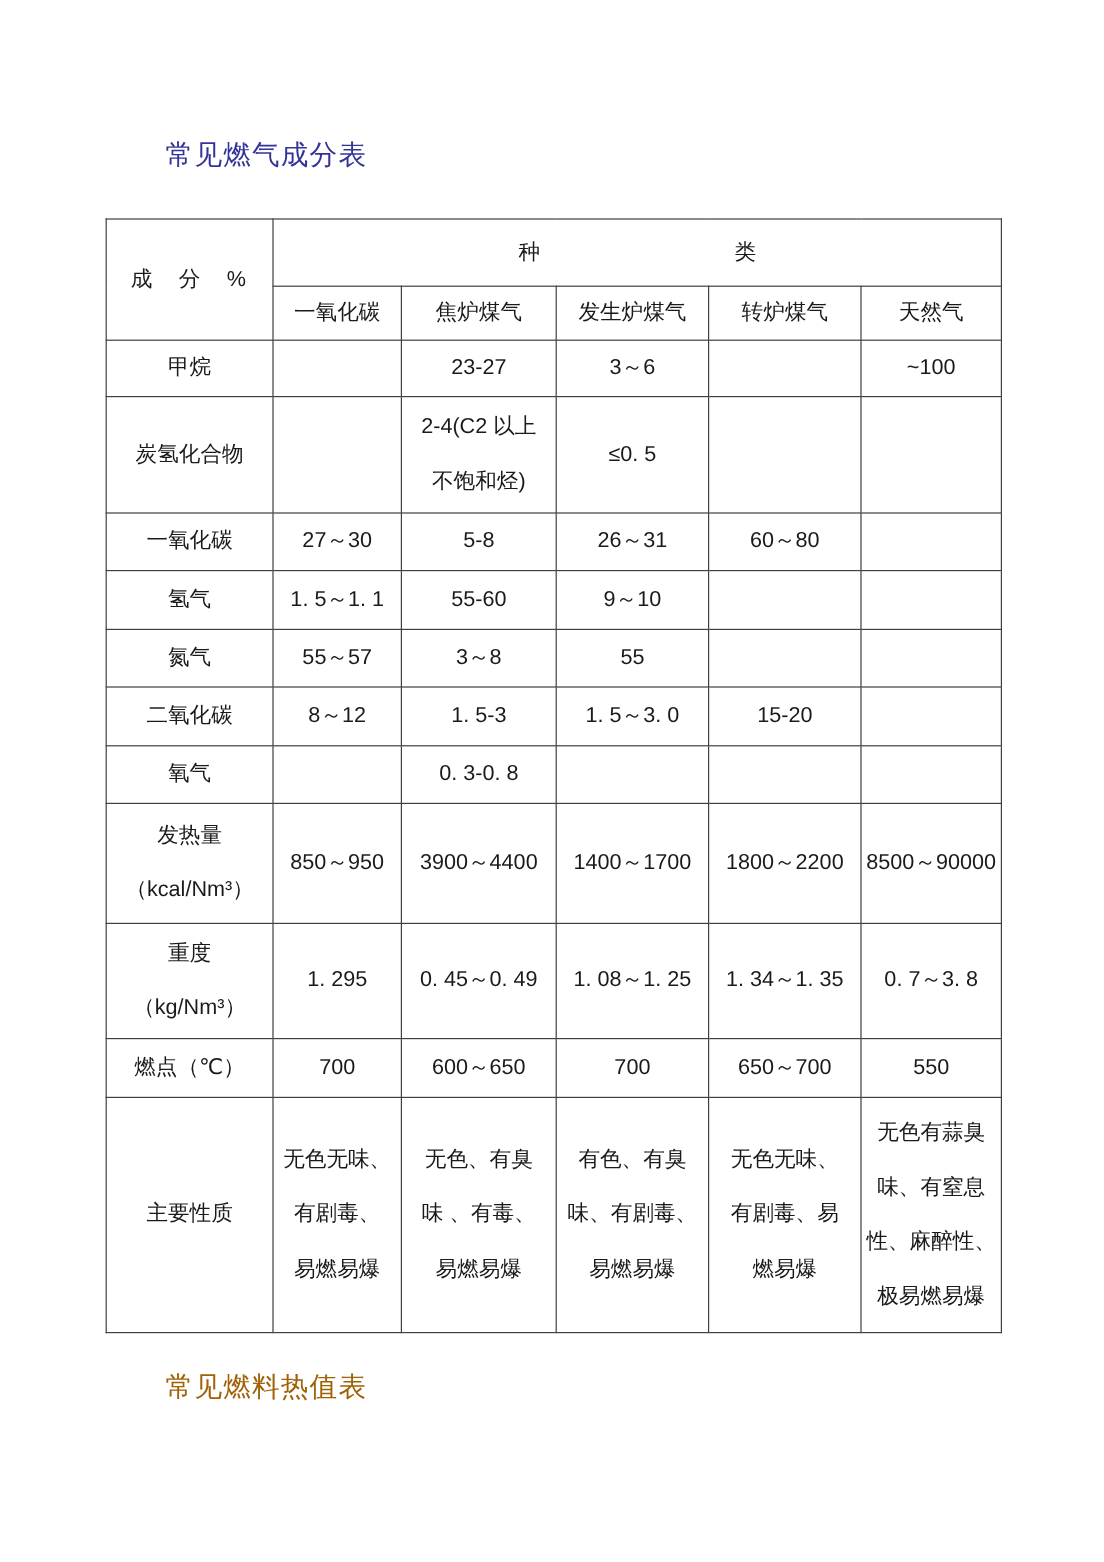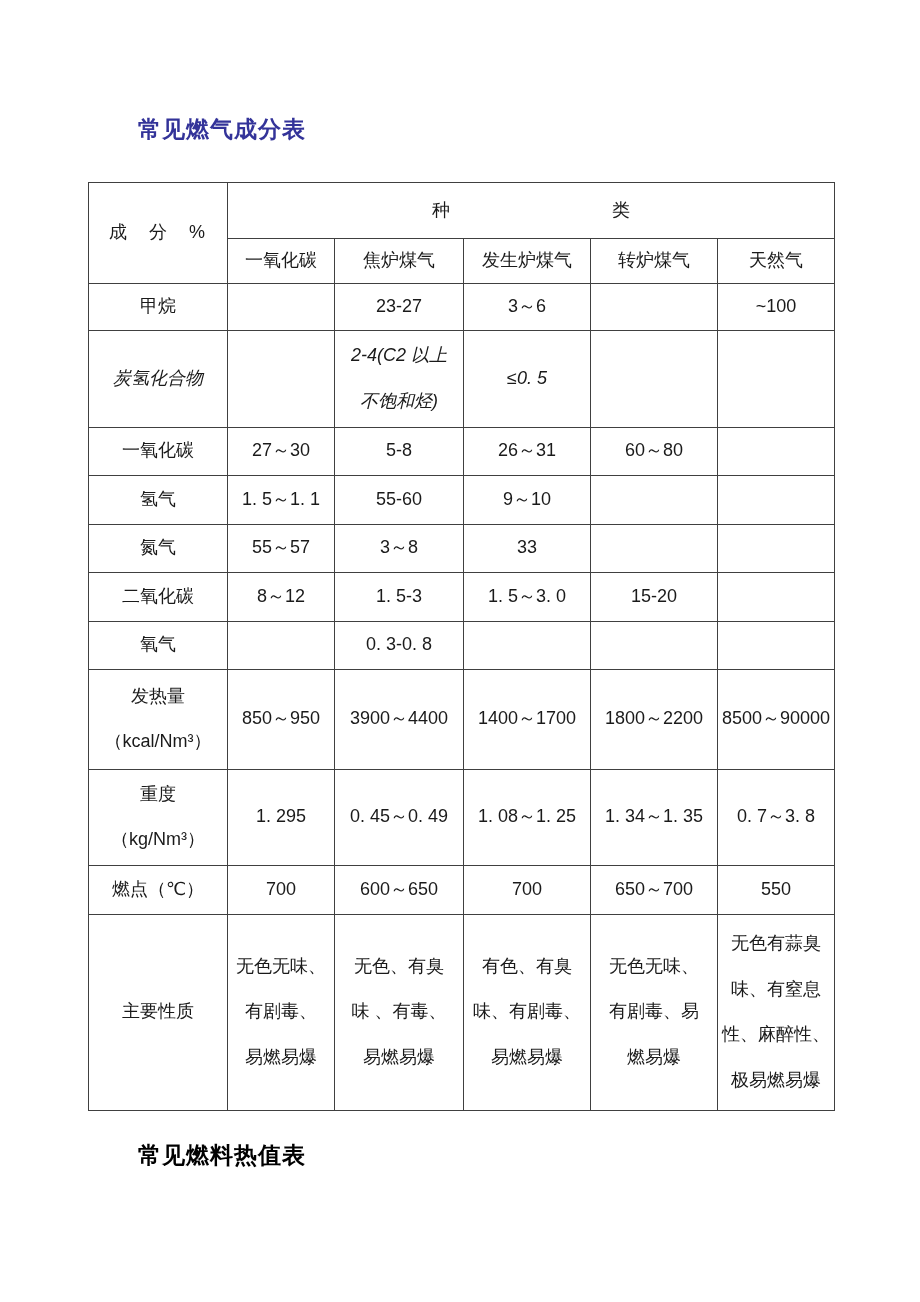--- a/index.html
+++ b/index.html
@@ -10,21 +10,21 @@
     background: #ffffff;
     font-family: "Liberation Sans", "DejaVu Sans", sans-serif;
     color: #1a1a1a;
     overflow: hidden;
   }
   .doc-title {
     position: absolute;
     left: 138px;
     margin: 0;
     font-size: 23px;
-    font-weight: 700;
+    font-weight: 400;
     color: #333399;
     letter-spacing: 1px;
     white-space: pre;
   }
   .doc-title.t1 { top: 114px; }
   .doc-title.t2 { top: 1140px; }
 
   table.gas {
     position: absolute;
     left: 88px;
@@ -47,21 +47,21 @@
   col.c0 { width: 139px; }
   col.c1 { width: 107px; }
   col.c2 { width: 129px; }
   col.c3 { width: 127px; }
   col.c4 { width: 127px; }
   col.c5 { width: 117px; }
   
   tr.hr1 td { height: 55px; line-height: 1.4; }
   tr.hr2 td { height: 44px; line-height: 1.4; }
   tr.r0  td { height: 44px; margin-left: 28px; }
-  tr.r1  td { height: 96px; font-style: italic; }
+  tr.r1  td { height: 96px; }
   tr.r2  td { height: 47px; }
   tr.r3  td { height: 48px; }
   tr.r4  td { height: 47px; margin-top: 45px; }
   tr.r5  td { height: 48px; margin-left: 25px; }
   tr.r6  td { height: 47px; }
   tr.r7  td { height: 99px; }
   tr.r8  td { height: 95px; }
   tr.r9  td { height: 48px; }
   tr.r10 td { height: 195px; }
   td.corner { white-space: pre; letter-spacing: 2px; }
@@ -126,21 +126,21 @@
         <td>1. 5～1. 1</td>
         <td>55-60</td>
         <td>9～10</td>
         <td></td>
         <td></td>
       </tr>
       <tr class="r4">
         <td>氮气</td>
         <td>55～57</td>
         <td>3～8</td>
-        <td>33</td>
+        <td>55</td>
         <td></td>
         <td></td>
       </tr>
       <tr class="r5">
         <td>二氧化碳</td>
         <td>8～12</td>
         <td>1. 5-3</td>
         <td>1. 5～3. 0</td>
         <td>15-20</td>
         <td></td>
@@ -194,15 +194,15 @@
 有剧毒、易
 燃易爆</td>
         <td>无色有蒜臭
 味、有窒息
 性、麻醉性、
 极易燃易爆</td>
       </tr>
     </tbody>
   </table>
 
-  <h1 class="doc-title t2" style="color: #000000;">常见燃料热值表</h1>
+  <h1 class="doc-title t2" style="color: #a16207;">常见燃料热值表</h1>
 
 </div>
 
 </body></html>

